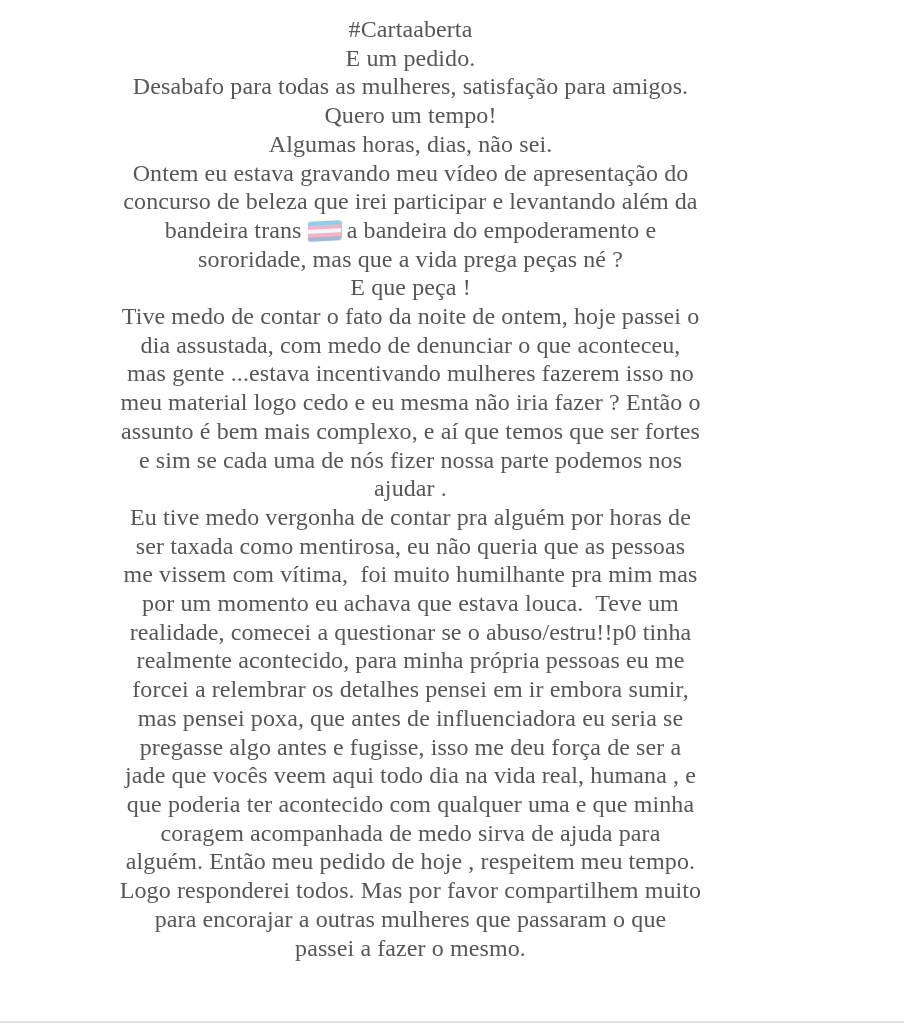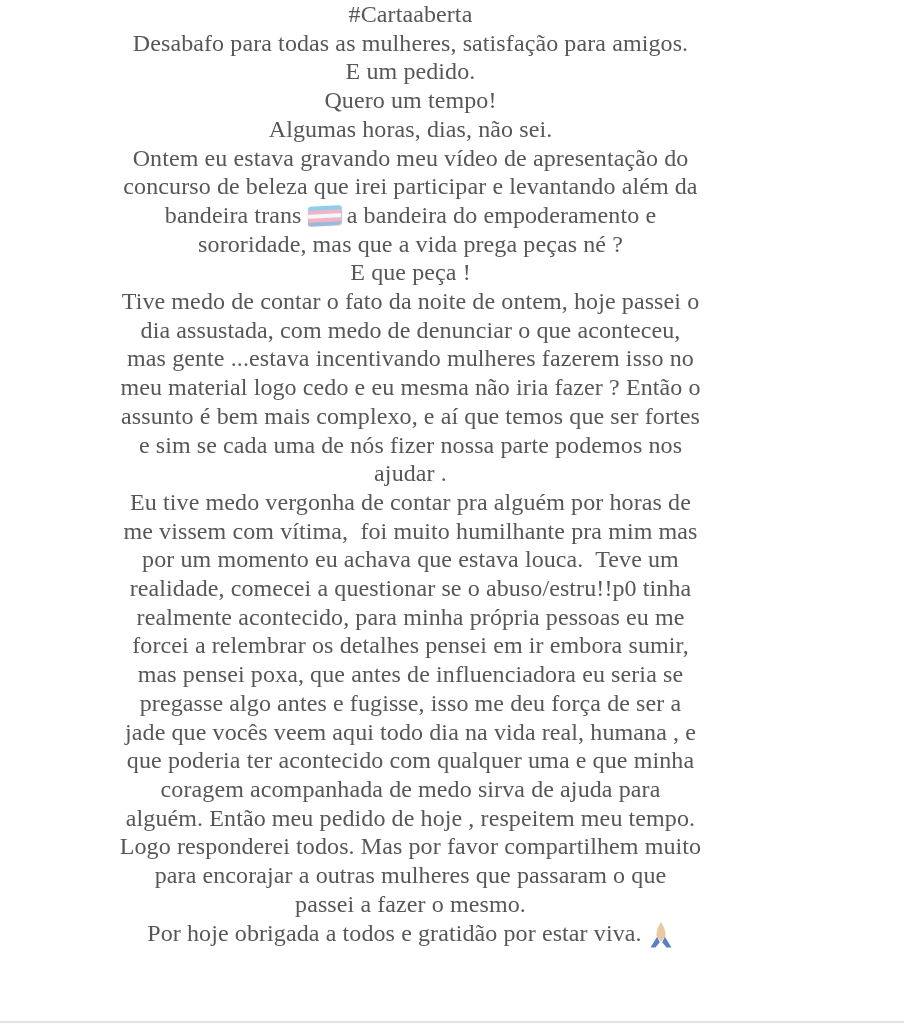--- a/index.html
+++ b/index.html
@@ -9,20 +9,21 @@
   body {
     width: 904px;
     height: 1024px;
     overflow: hidden;
     background: #ffffff;
     font-family: "Liberation Serif", "DejaVu Serif", serif;
     position: relative;
   }
   .letter {
     width: 821px;
+    padding-top: 15px;
     text-align: center;
     color: #575757;
     font-size: 24px;
     line-height: 28.7px;
     letter-spacing: 0.1px;
   }
   .line {
     white-space: pre;       
     min-height: 28.7px;
   }
@@ -57,51 +58,47 @@
     height: 2px;
     background: #e3e3e3;
   }
 </style>
 </head>
 <body>
 
 <main class="letter">
   <div id="letter-body">
       <div class="line"><span>#Cartaaberta</span></div>
+      <div class="line"><span>E um pedido.</span></div>
       <div class="line"><span>Desabafo para todas as mulheres, satisfação para amigos.</span></div>
-      <div class="line"><span>E um pedido.</span></div>
       <div class="line"><span>Quero um tempo!</span></div>
       <div class="line"><span>Algumas horas, dias, não sei.</span></div>
       <div class="line"><span>Ontem eu estava gravando meu vídeo de apresentação do</span></div>
       <div class="line"><span>concurso de beleza que irei participar e levantando além da</span></div>
       <div class="line"><span>bandeira trans </span><span class="icon trans-flag"></span><span> a bandeira do empoderamento e</span></div>
       <div class="line"><span>sororidade, mas que a vida prega peças né ?</span></div>
       <div class="line"><span>E que peça !</span></div>
       <div class="line"><span>Tive medo de contar o fato da noite de ontem, hoje passei o</span></div>
       <div class="line"><span>dia assustada, com medo de denunciar o que aconteceu,</span></div>
       <div class="line"><span>mas gente ...estava incentivando mulheres fazerem isso no</span></div>
       <div class="line"><span>meu material logo cedo e eu mesma não iria fazer ? Então o</span></div>
       <div class="line"><span>assunto é bem mais complexo, e aí que temos que ser fortes</span></div>
       <div class="line"><span>e sim se cada uma de nós fizer nossa parte podemos nos</span></div>
       <div class="line"><span>ajudar .</span></div>
       <div class="line"><span>Eu tive medo vergonha de contar pra alguém por horas de</span></div>
+      <div class="line"><span>ser taxada como mentirosa, eu não queria que as pessoas</span></div>
       <div class="line"><span>me vissem com vítima,  foi muito humilhante pra mim mas</span></div>
       <div class="line"><span>por um momento eu achava que estava louca.  Teve um</span></div>
       <div class="line"><span>realidade, comecei a questionar se o abuso/estru!!p0 tinha</span></div>
       <div class="line"><span>realmente acontecido, para minha própria pessoas eu me</span></div>
       <div class="line"><span>forcei a relembrar os detalhes pensei em ir embora sumir,</span></div>
       <div class="line"><span>mas pensei poxa, que antes de influenciadora eu seria se</span></div>
       <div class="line"><span>pregasse algo antes e fugisse, isso me deu força de ser a</span></div>
       <div class="line"><span>jade que vocês veem aqui todo dia na vida real, humana , e</span></div>
       <div class="line"><span>que poderia ter acontecido com qualquer uma e que minha</span></div>
       <div class="line"><span>coragem acompanhada de medo sirva de ajuda para</span></div>
       <div class="line"><span>alguém. Então meu pedido de hoje , respeitem meu tempo.</span></div>
       <div class="line"><span>Logo responderei todos. Mas por favor compartilhem muito</span></div>
       <div class="line"><span>para encorajar a outras mulheres que passaram o que</span></div>
       <div class="line"><span>passei a fazer o mesmo.</span></div>
-      <div class="line"><span>Por hoje obrigada a todos e gratidão por estar viva. </span><span class="icon"><svg class="praying-hands" viewBox="0 0 24 26" xmlns="http://www.w3.org/2000/svg">
-            <path d="M12 1 C9.4 5 7.7 9 7.7 13.6 L12 19.2 L16.3 13.6 C16.3 9 14.6 5 12 1 Z" fill="#e9c9a2"></path>
-            <path d="M2.3 24.5 L8.4 14.6 L10.9 19.8 L6.8 24.5 Z" fill="#5b7fc7"></path>
-            <path d="M21.7 24.5 L15.6 14.6 L13.1 19.8 L17.2 24.5 Z" fill="#5b7fc7"></path>
-          </svg></span></div>
     </div>
 </main>
 <div class="bottom-divider"></div>
 
 </body></html>

